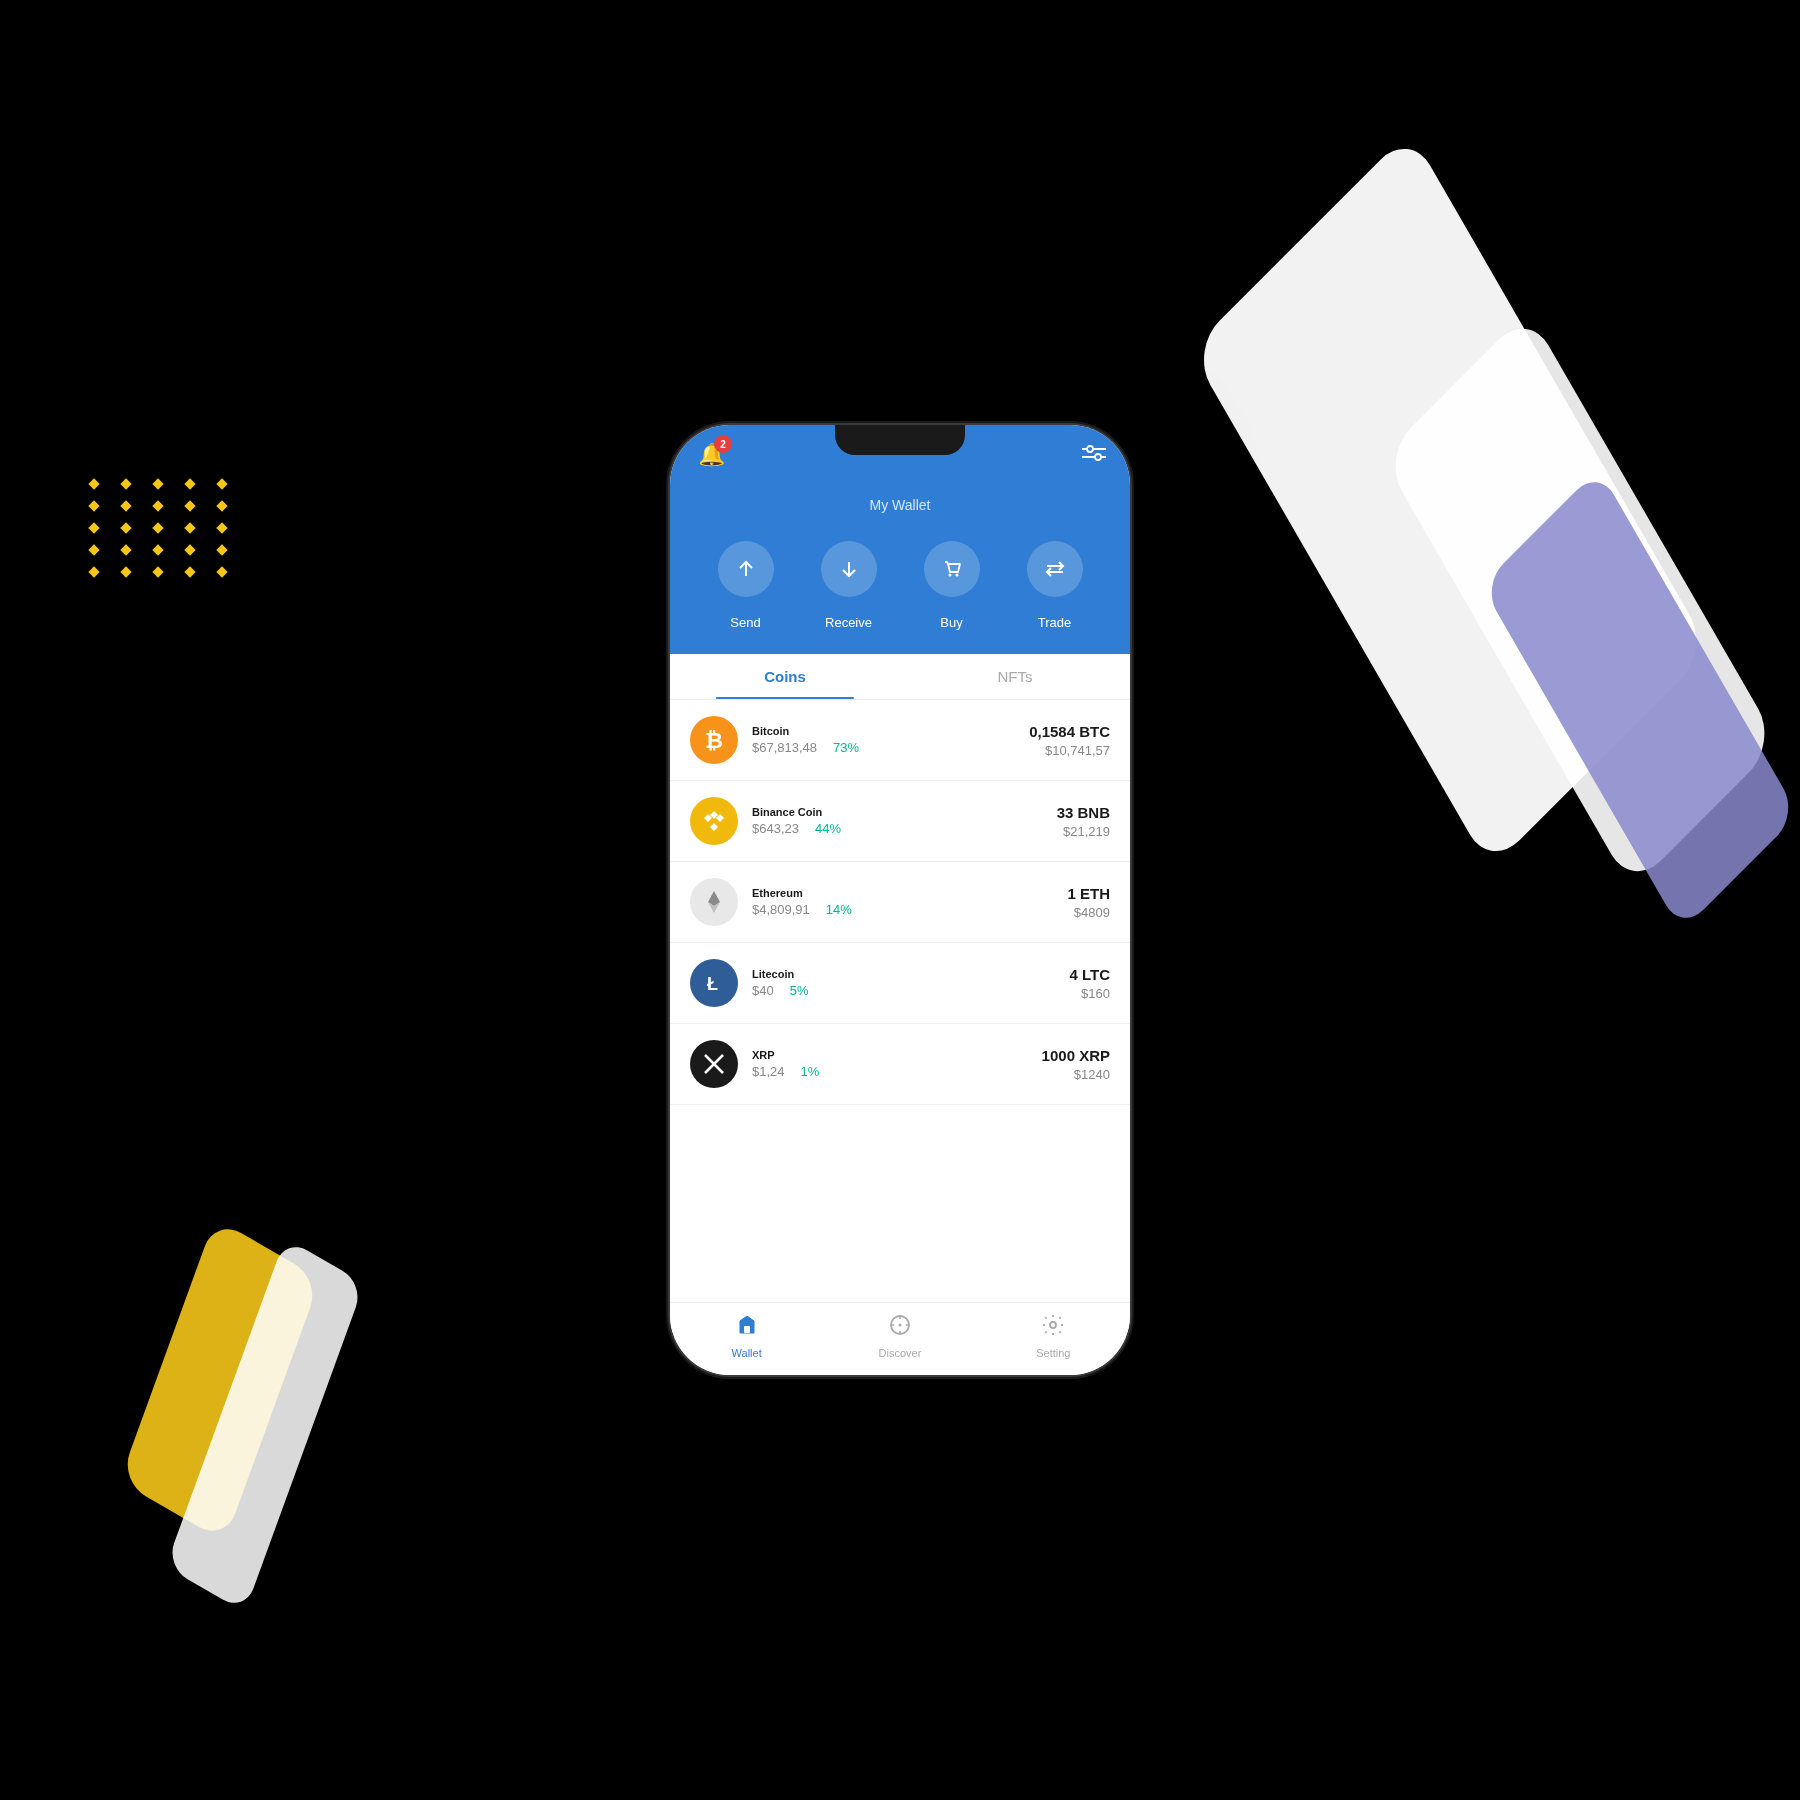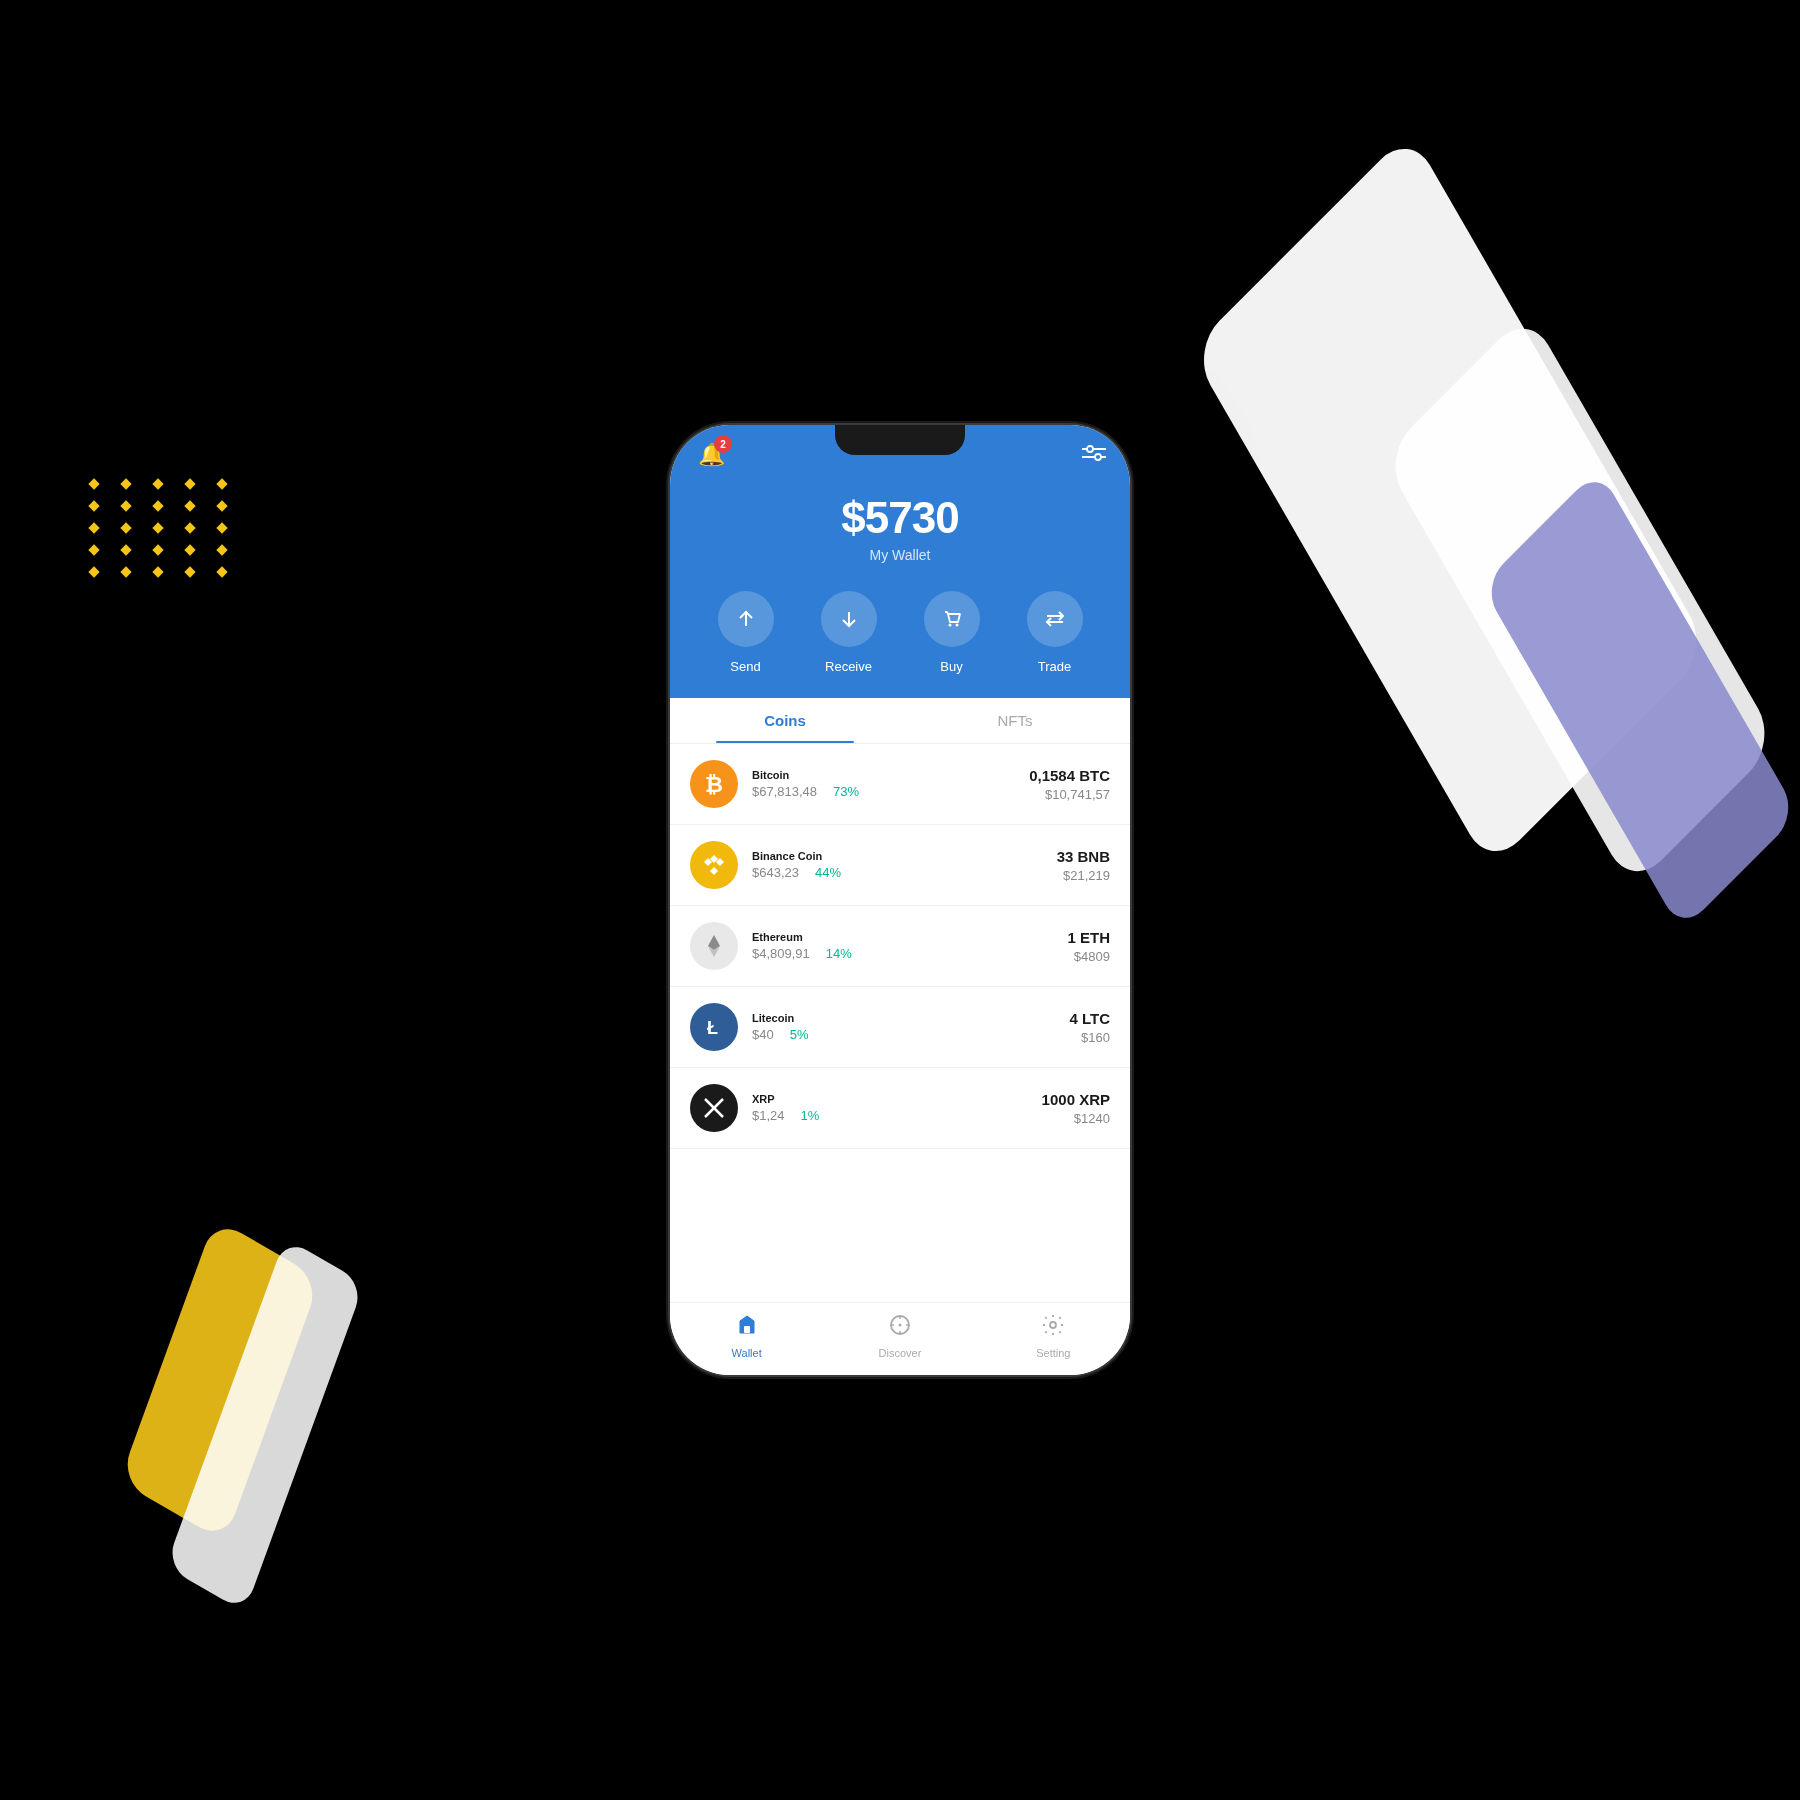--- a/index.html
+++ b/index.html
@@ -243,21 +243,21 @@
     }
 
     .action-buttons {
       display: flex;
       justify-content: space-around;
     }
     .action-btn {
       display: flex;
       flex-direction: column;
       align-items: center;
-      gap: 12px;
+      gap: 18px;
     }
     .action-icon-circle {
       width: 56px;
       height: 56px;
       border-radius: 50%;
       background: rgba(255,255,255,0.2);
       display: flex;
       align-items: center;
       justify-content: center;
       font-size: 22px;
@@ -450,21 +450,20 @@
             <circle cx="16" cy="13" r="3" stroke="white" stroke-width="1.8" fill="none"></circle>
             <line x1="0" y1="5" x2="5" y2="5" stroke="white" stroke-width="1.8"></line>
             <line x1="11" y1="5" x2="24" y2="5" stroke="white" stroke-width="1.8"></line>
             <line x1="0" y1="13" x2="13" y2="13" stroke="white" stroke-width="1.8"></line>
             <line x1="19" y1="13" x2="24" y2="13" stroke="white" stroke-width="1.8"></line>
           </svg>
         </div>
       </div>
 
       <div class="wallet-balance">
-        <div class="balance-amount">$5730</div>
         <div class="balance-label">My Wallet</div>
       </div>
 
       <div class="action-buttons">
 
         <div class="action-btn">
           <div class="action-icon-circle">
             <svg width="22" height="22" viewBox="0 0 22 22" fill="none">
               <line x1="11" y1="18" x2="11" y2="4" stroke="white" stroke-width="2"></line>
               <polyline points="5,10 11,4 17,10" stroke="white" stroke-width="2" fill="none"></polyline>

